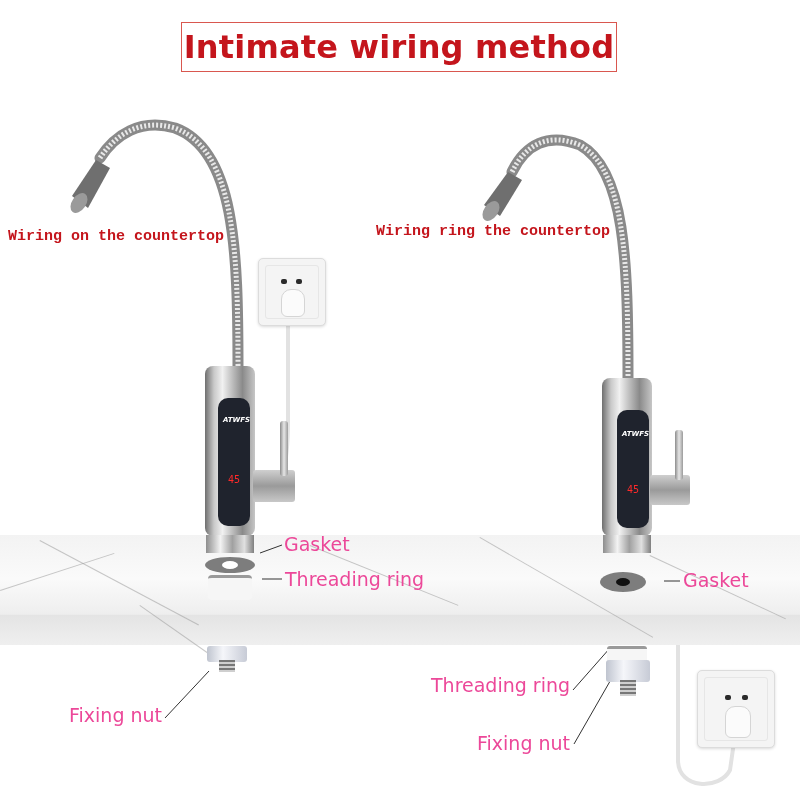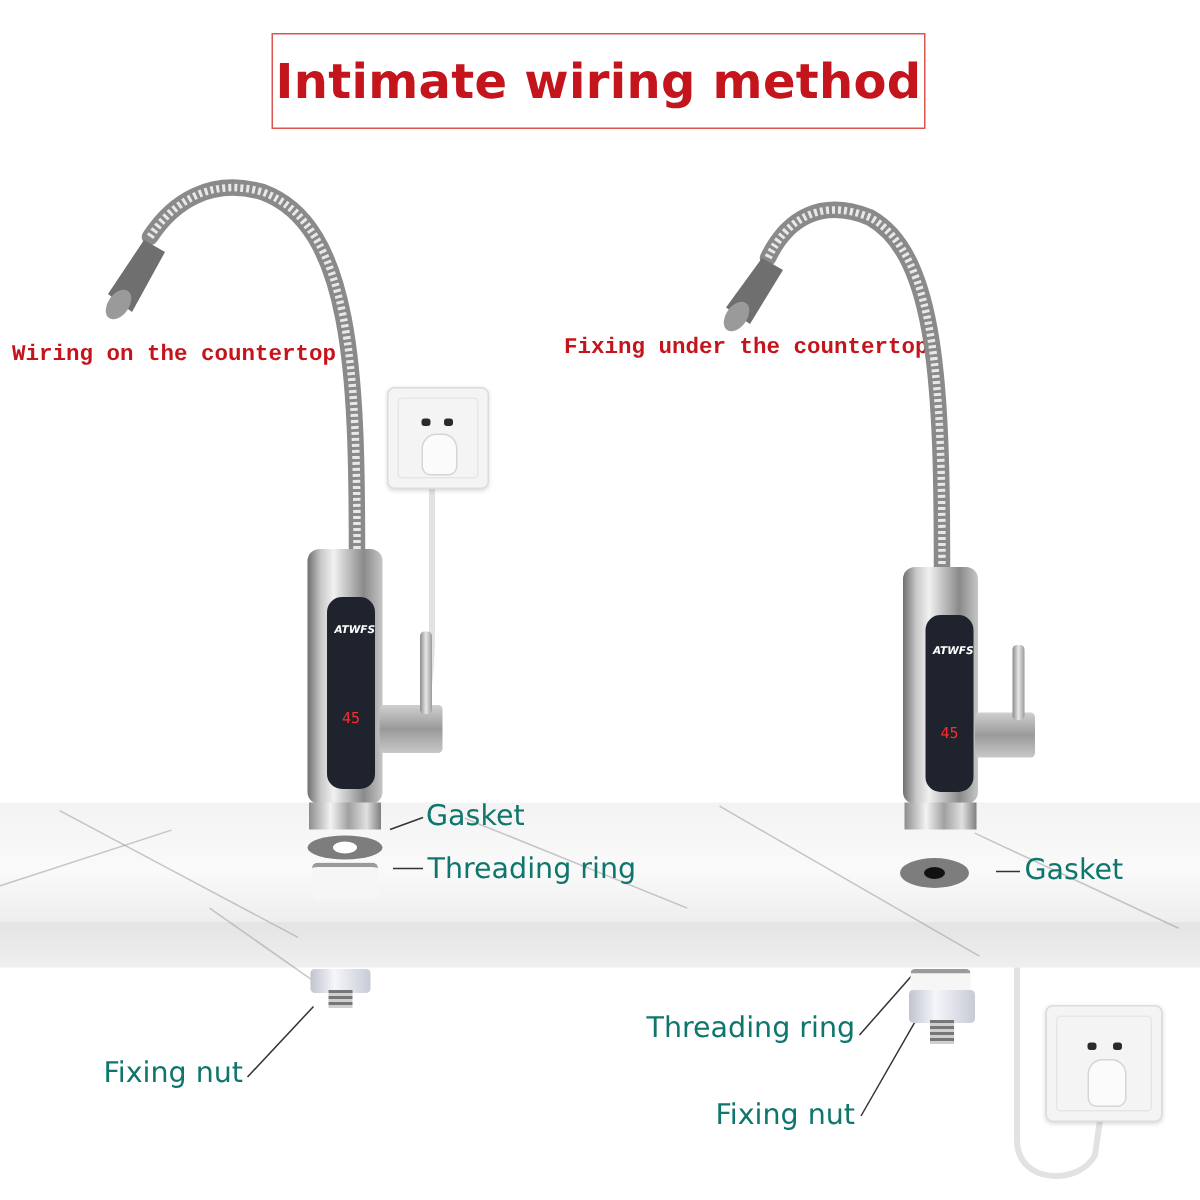--- a/index.html
+++ b/index.html
@@ -1,21 +1,21 @@
 <!DOCTYPE html>
 <html><head>
 <meta charset="utf-8">
 <style>
   html,body{margin:0;padding:0;}
   body{width:800px;height:800px;background:#fff;position:relative;overflow:hidden;font-family:"Liberation Sans",sans-serif;}
   .abs{position:absolute;}
-  .title-box{left:181px;top:22px;width:436px;height:64px;border:1.5px solid #d9574f;box-sizing:border-box;display:flex;align-items:center;justify-content:center;}
+  .title-box{left:181px;top:22px;width:436px;height:50px;border:1.5px solid #d9574f;box-sizing:border-box;display:flex;align-items:center;justify-content:center;}
   .title-text{color:#c4151c;font-weight:bold;font-size:32px;font-family:"DejaVu Sans",sans-serif;letter-spacing:0.2px;}
   .subtitle{color:#c4151c;font-weight:bold;font-size:15px;font-family:Liberation Mono, monospace;}
-  .label{color:#0f766e;font-size:19px;font-family:"DejaVu Sans",sans-serif;white-space:nowrap;text-align:right;}
+  .label{color:#ec4899;font-size:19px;font-family:"DejaVu Sans",sans-serif;white-space:nowrap;text-align:right;}
   .countertop{left:0;top:535px;width:800px;height:110px;background:linear-gradient(180deg,#f3f3f3 0%,#fafafa 40%,#eeeeee 72%,#e4e4e4 73%,#efefef 100%);}
   .vein{position:absolute;height:1px;background:#9a9a9a;opacity:.55;transform-origin:0 0;}
   .body-cyl{border-radius:8px;background:linear-gradient(90deg,#6f6f6f 0%,#c9c9c9 18%,#f1f1f1 35%,#bdbdbd 55%,#8a8a8a 75%,#c6c6c6 100%);}
   .panel{background:#1f232d;border-radius:10px;}
   .brand{color:#fff;font-size:7px;font-style:italic;font-weight:bold;font-family:"DejaVu Sans",sans-serif;text-align:right;}
   .temp{color:#ff2a2a;font-size:10px;font-family:"DejaVu Sans Mono",monospace;text-align:center;}
   .chrome-base{background:linear-gradient(90deg,#8d8d8d,#f3f3f3 30%,#a0a0a0 55%,#e0e0e0 80%,#7f7f7f);}
   .handle-stub{background:linear-gradient(180deg,#cfcfcf,#9a9a9a 50%,#c8c8c8);border-radius:3px;}
   .lever{background:linear-gradient(90deg,#8c8c8c,#e6e6e6 50%,#9b9b9b);border-radius:3px;}
   .socket{background:#f4f4f4;border:1px solid #dcdcdc;border-radius:5px;box-shadow:0 1px 3px rgba(0,0,0,.15);}
@@ -28,21 +28,21 @@
   svg{position:absolute;left:0;top:0;overflow:visible;}
 </style>
 </head>
 <body>
 
 <div class="abs title-box">
   <span class="title-text">Intimate wiring method</span>
 </div>
 
 <div class="abs subtitle" style="left:8px;top:228px;">Wiring on the countertop</div>
-<div class="abs subtitle" style="left:376px;top:223px;">Fixing under the countertop</div>
+<div class="abs subtitle" style="left:376px;top:223px;">Wiring ring the countertop</div>
 
 <div class="abs countertop">
   <div class="vein" style="left:40px;top:5px;width:180px;transform:rotate(28deg);"></div>
   <div class="vein" style="left:310px;top:10px;width:160px;transform:rotate(22deg);"></div>
   <div class="vein" style="left:480px;top:2px;width:200px;transform:rotate(30deg);"></div>
   <div class="vein" style="left:0px;top:55px;width:120px;transform:rotate(-18deg);"></div>
   <div class="vein" style="left:650px;top:20px;width:150px;transform:rotate(25deg);"></div>
   <div class="vein" style="left:140px;top:70px;width:90px;transform:rotate(35deg);"></div>
 </div>
 

